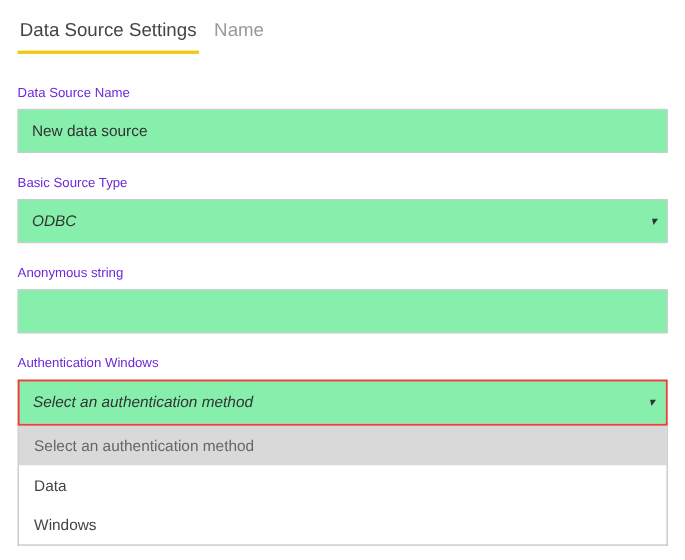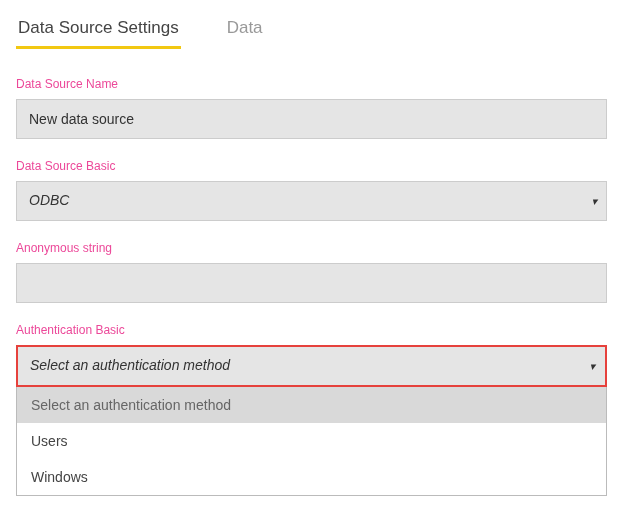--- a/index.html
+++ b/index.html
@@ -9,21 +9,21 @@
     }
     body {
       font-family: "Segoe UI", Arial, sans-serif;
       background: #ffffff;
       padding: 12px 16px;
       width: 623px;
       color: #333;
     }
     .tabs {
       display: flex;
-      gap: 44px;
+      gap: 12px;
       border-bottom: 1px solid transparent;
       margin-bottom: 28px;
     }
     .tab {
       font-size: 17px;
       color: #999;
       padding: 6px 2px 10px 2px;
       cursor: pointer;
       position: relative;
     }
@@ -37,32 +37,32 @@
       right: 0;
       bottom: -1px;
       height: 3px;
       background: #f2c811;
     }
     .form-group {
       margin-bottom: 20px;
     }
     .form-label {
       font-size: 12px;
-      color: #ec4899;
+      color: #6d28d9;
       margin-bottom: 8px;
       display: block;
     }
     .text-input, .select-input {
       width: 100%;
       border: 1px solid #ccc;
       font-size: 14px;
       padding: 10px 12px;
       font-family: inherit;
       color: #333;
-      background: #e5e5e5;
+      background: #86efac;
       outline: none;
       height: 40px;
     }
     .select-wrapper {
       position: relative;
       font-style: italic;
     }
     .select-input {
       appearance: none;
       -webkit-appearance: none;
@@ -100,47 +100,47 @@
     .dropdown-option.selected {
       background: #d9d9d9;
       color: #666;
     }
   </style>
 </head>
 <body>
 
 <div class="tabs">
   <div class="tab active">Data Source Settings</div>
-  <div class="tab">Data</div>
+  <div class="tab">Name</div>
 </div>
 
 <div class="form-group">
   <label class="form-label">Data Source Name</label>
   <input type="text" class="text-input" value="New data source" style="">
 </div>
 
 <div class="form-group">
-  <label class="form-label">Data Source Basic</label>
+  <label class="form-label">Basic Source Type</label>
   <div class="select-wrapper">
     <div class="select-input">ODBC</div>
     <span class="select-caret">▾</span>
   </div>
 </div>
 
 <div class="form-group">
   <label class="form-label">Anonymous string</label>
   <input type="text" class="text-input" value="" style="">
 </div>
 
 <div class="form-group" style="margin-bottom:0;">
-  <label class="form-label">Authentication Basic</label>
+  <label class="form-label">Authentication Windows</label>
   <div class="auth-select-box">
     <div class="select-wrapper">
       <div class="select-input">Select an authentication method</div>
       <span class="select-caret">▾</span>
     </div>
   </div>
   <div class="dropdown-list">
     <div class="dropdown-option selected">Select an authentication method</div>
-    <div class="dropdown-option">Users</div>
+    <div class="dropdown-option">Data</div>
     <div class="dropdown-option">Windows</div>
   </div>
 </div>
 
 </body></html>

